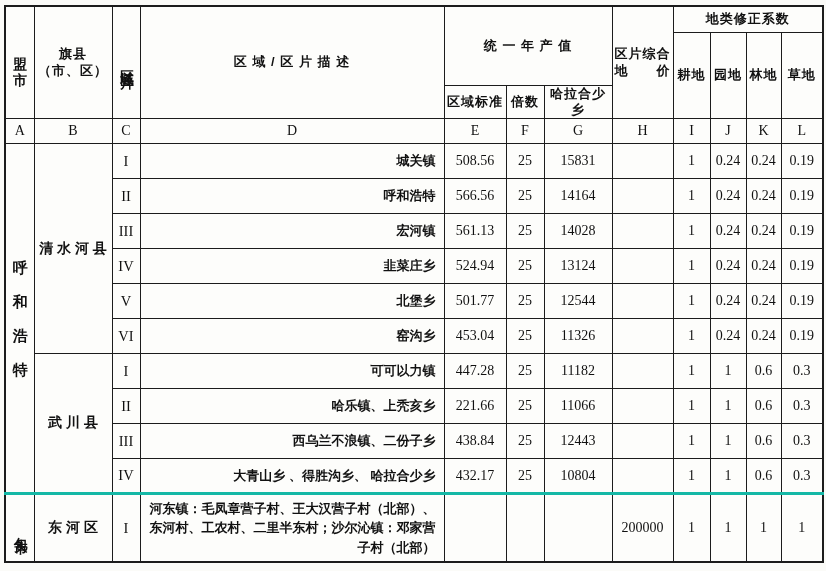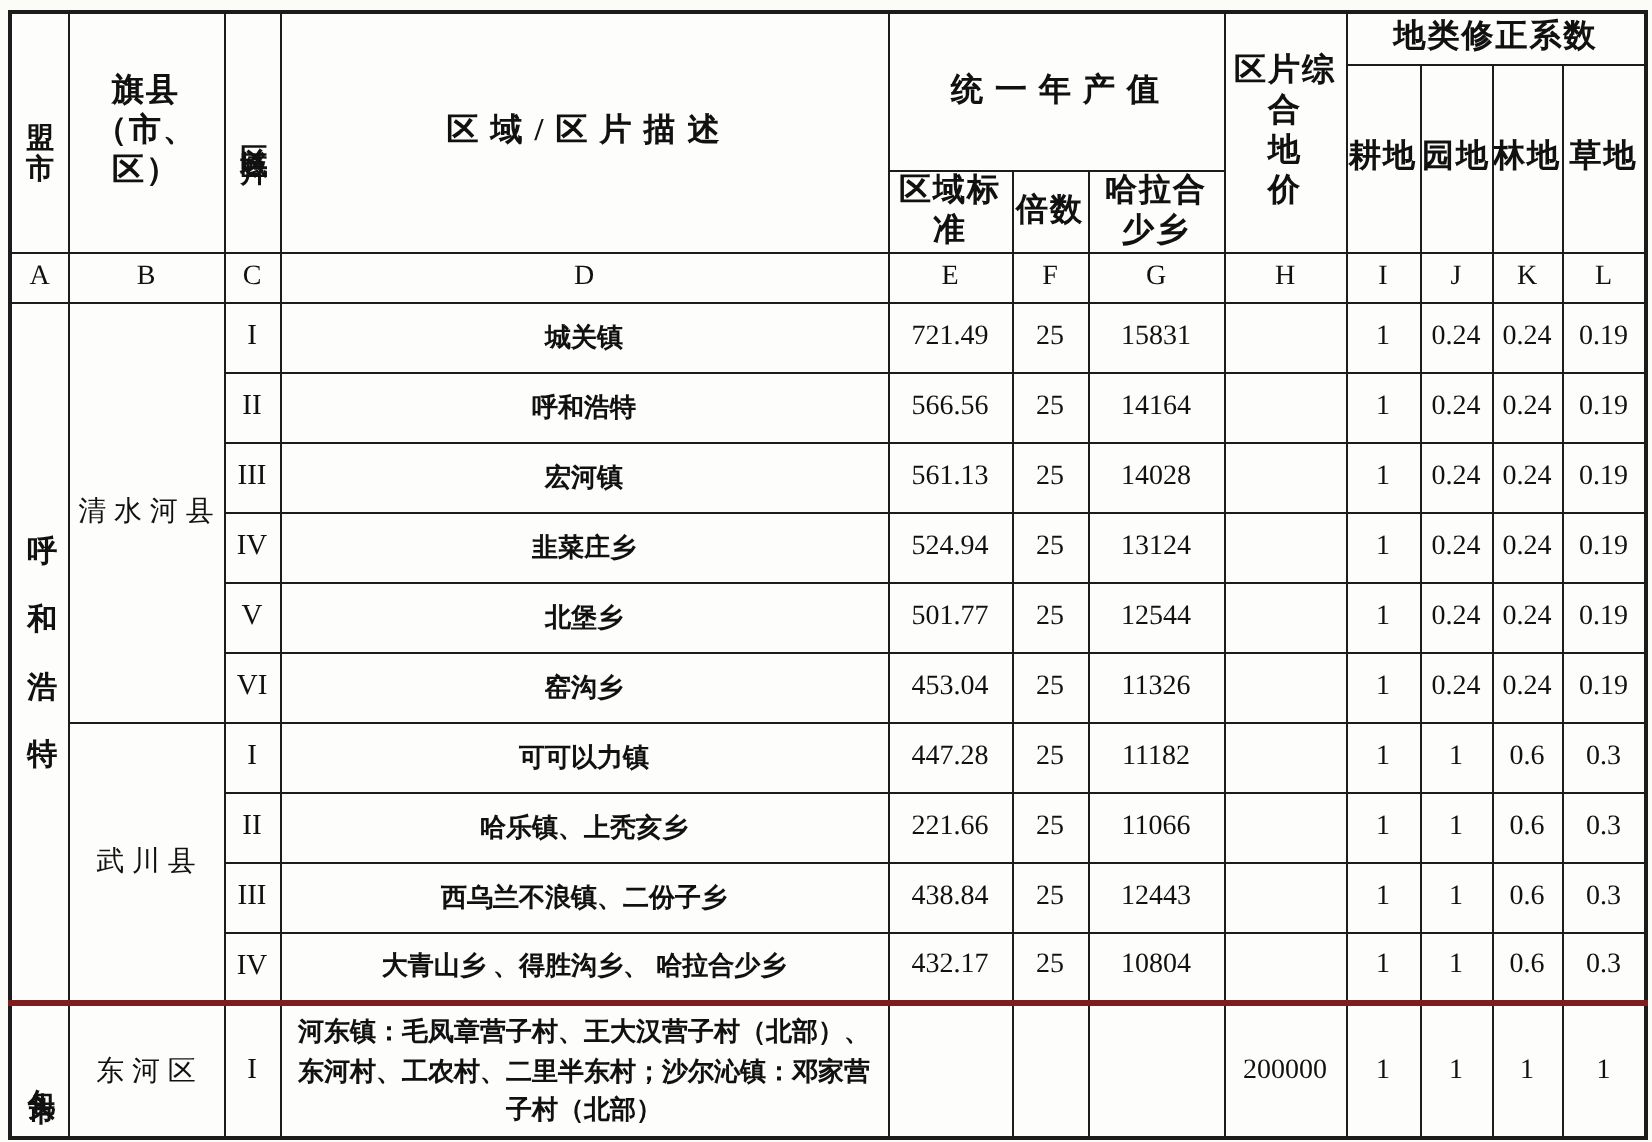--- a/index.html
+++ b/index.html
@@ -29,47 +29,47 @@
     overflow: hidden;
     line-height: 1.25;
   }
   
   tr.hr1 { height: 26px; }
   tr.hr2 { height: 53px; }
   tr.hr3 { height: 32px; }
   tr.letters { height: 25px; }
   tr.dr { height: 35px; }
   tr.last { height: 68px; }
-  tr.last td { border-top: 3px solid #7f1d1d; }
+  tr.last td { border-top: 3px solid #14b8a6; }
 
   .hdr {
-    font-family: Liberation Serif, serif;
+    font-family: Liberation Sans, sans-serif;
     font-weight: 700;
-    font-size: 16px;
+    font-size: 13px;
     letter-spacing: 1px;
   }
   .letter-cell { font-size: 14px; font-family: "Liberation Serif", serif; }
 
   .vert {
     writing-mode: vertical-lr;
     text-orientation: upright;
     display: inline-block;
     font-family: "Liberation Sans", sans-serif;
     font-weight: 700;
     font-size: 14px;
   }
   .vert.city-hu { letter-spacing: 34px; font-size: 15px; }
   .vert.city-bao { letter-spacing: 2px; font-size: 13.5px; }
   .vert.hdr-meng { letter-spacing: 14px; }
   .vert.hdr-zone { letter-spacing: 2px; font-size: 13.5px; }
 
-  .county { font-family: "Liberation Sans", sans-serif; font-weight: 400; font-size: 14px; }
+  .county { font-family: "Liberation Sans", sans-serif; font-weight: 700; font-size: 14px; }
   .zone-cell { font-family: "Liberation Serif", serif; font-size: 14.5px; }
   .desc-cell {
-    text-align: center;
+    text-align: right;
     padding: 2px 8px;
     font-size: 13px;
     font-family: "Liberation Sans", sans-serif;
     font-weight: 600;
     line-height: 1.5;
   }
   .num { font-family: "Liberation Serif", serif; font-size: 14px; }
   .pre2 { white-space: pre-line; }
 </style>
 </head>
@@ -131,21 +131,21 @@
     <td class="letter-cell">J</td>
     <td class="letter-cell">K</td>
     <td class="letter-cell">L</td>
   </tr>
 
   <tr class="dr">
     <td rowspan="10"><span class="vert city-hu">呼和浩特</span></td>
     <td rowspan="6" class="county">清 水 河 县</td>
     <td class="zone-cell">I</td>
     <td class="desc-cell">城关镇</td>
-    <td class="num">721.49</td>
+    <td class="num">508.56</td>
     <td class="num">25</td>
     <td class="num">15831</td>
     <td class="num"></td>
     <td class="num">1</td>
     <td class="num">0.24</td>
     <td class="num">0.24</td>
     <td class="num">0.19</td>
   </tr>
   <tr class="dr">
     <td class="zone-cell">II</td>

